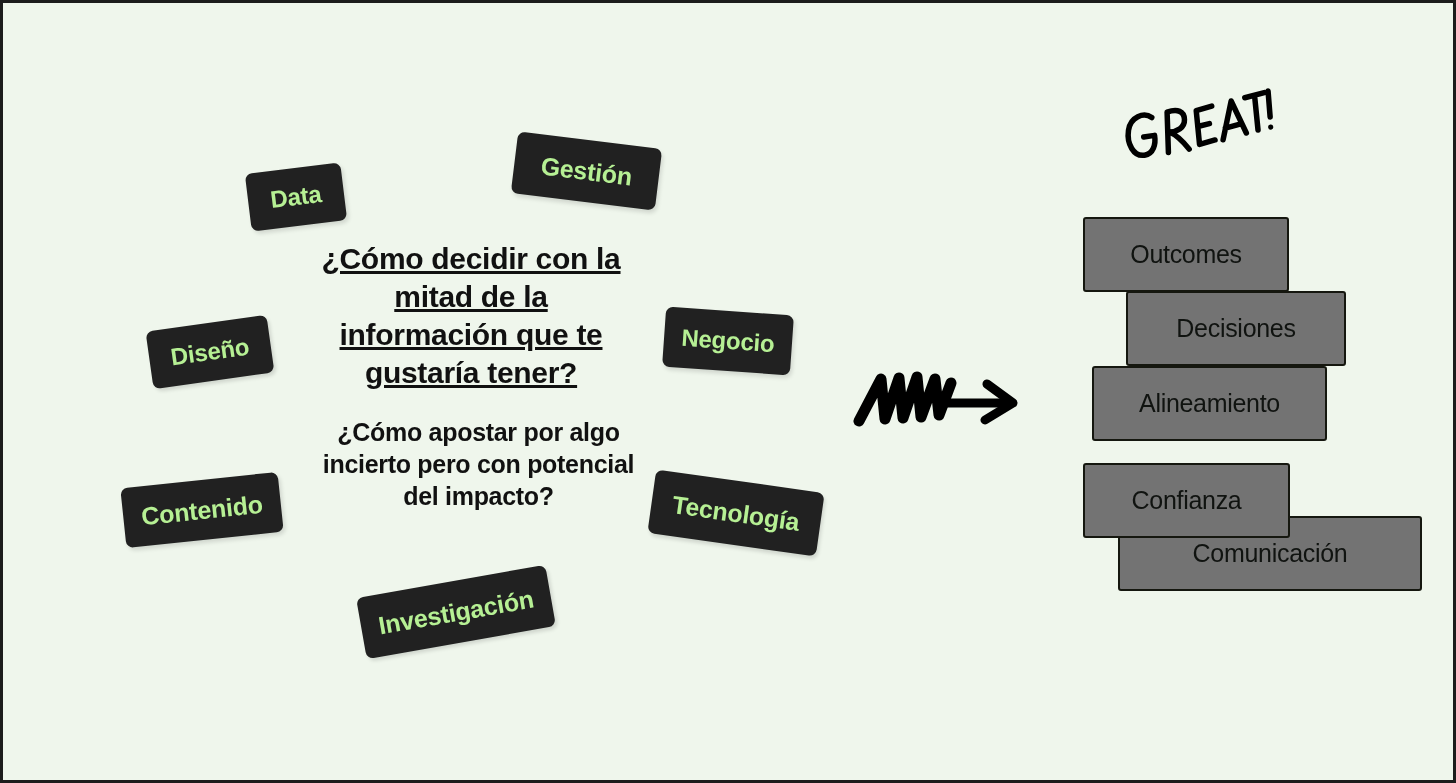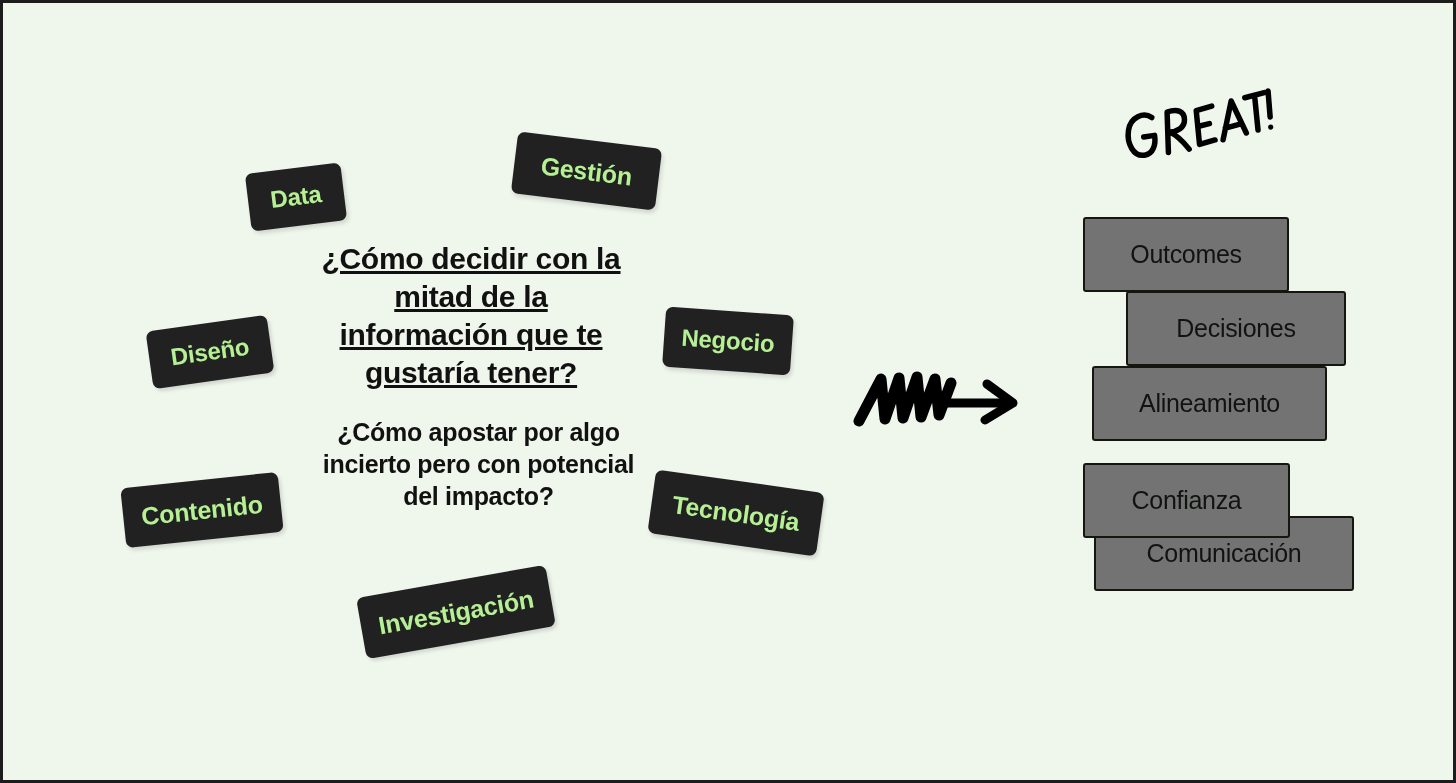--- a/index.html
+++ b/index.html
@@ -131,16 +131,16 @@
         <circle cx="149" cy="43" r="2.6" fill="#000000" stroke="none"></circle>
       </g>
     </svg>
   </div>
 
   <div id="stack-layer">
       <div class="stack-box" style="left: 1080px; top: 214px; width: 206px; height: 75px; z-index: 1;">Outcomes</div>
       <div class="stack-box" style="left: 1123px; top: 288px; width: 220px; height: 75px; z-index: 2;">Decisiones</div>
       <div class="stack-box" style="left: 1065px; top: 363px; width: 235px; height: 75px; z-index: 1; margin-left: 24px;">Alineamiento</div>
       <div class="stack-box" style="left: 1080px; top: 460px; width: 207px; height: 75px; z-index: 2;">Confianza</div>
-      <div class="stack-box" style="left: 1091px; top: 513px; width: 260px; height: 75px; z-index: 1;">Comunicación</div>
+      <div class="stack-box" style="left: 1115px; top: 513px; width: 304px; height: 75px; z-index: 1;">Comunicación</div>
     </div>
 
 </div>
 
 </body></html>

